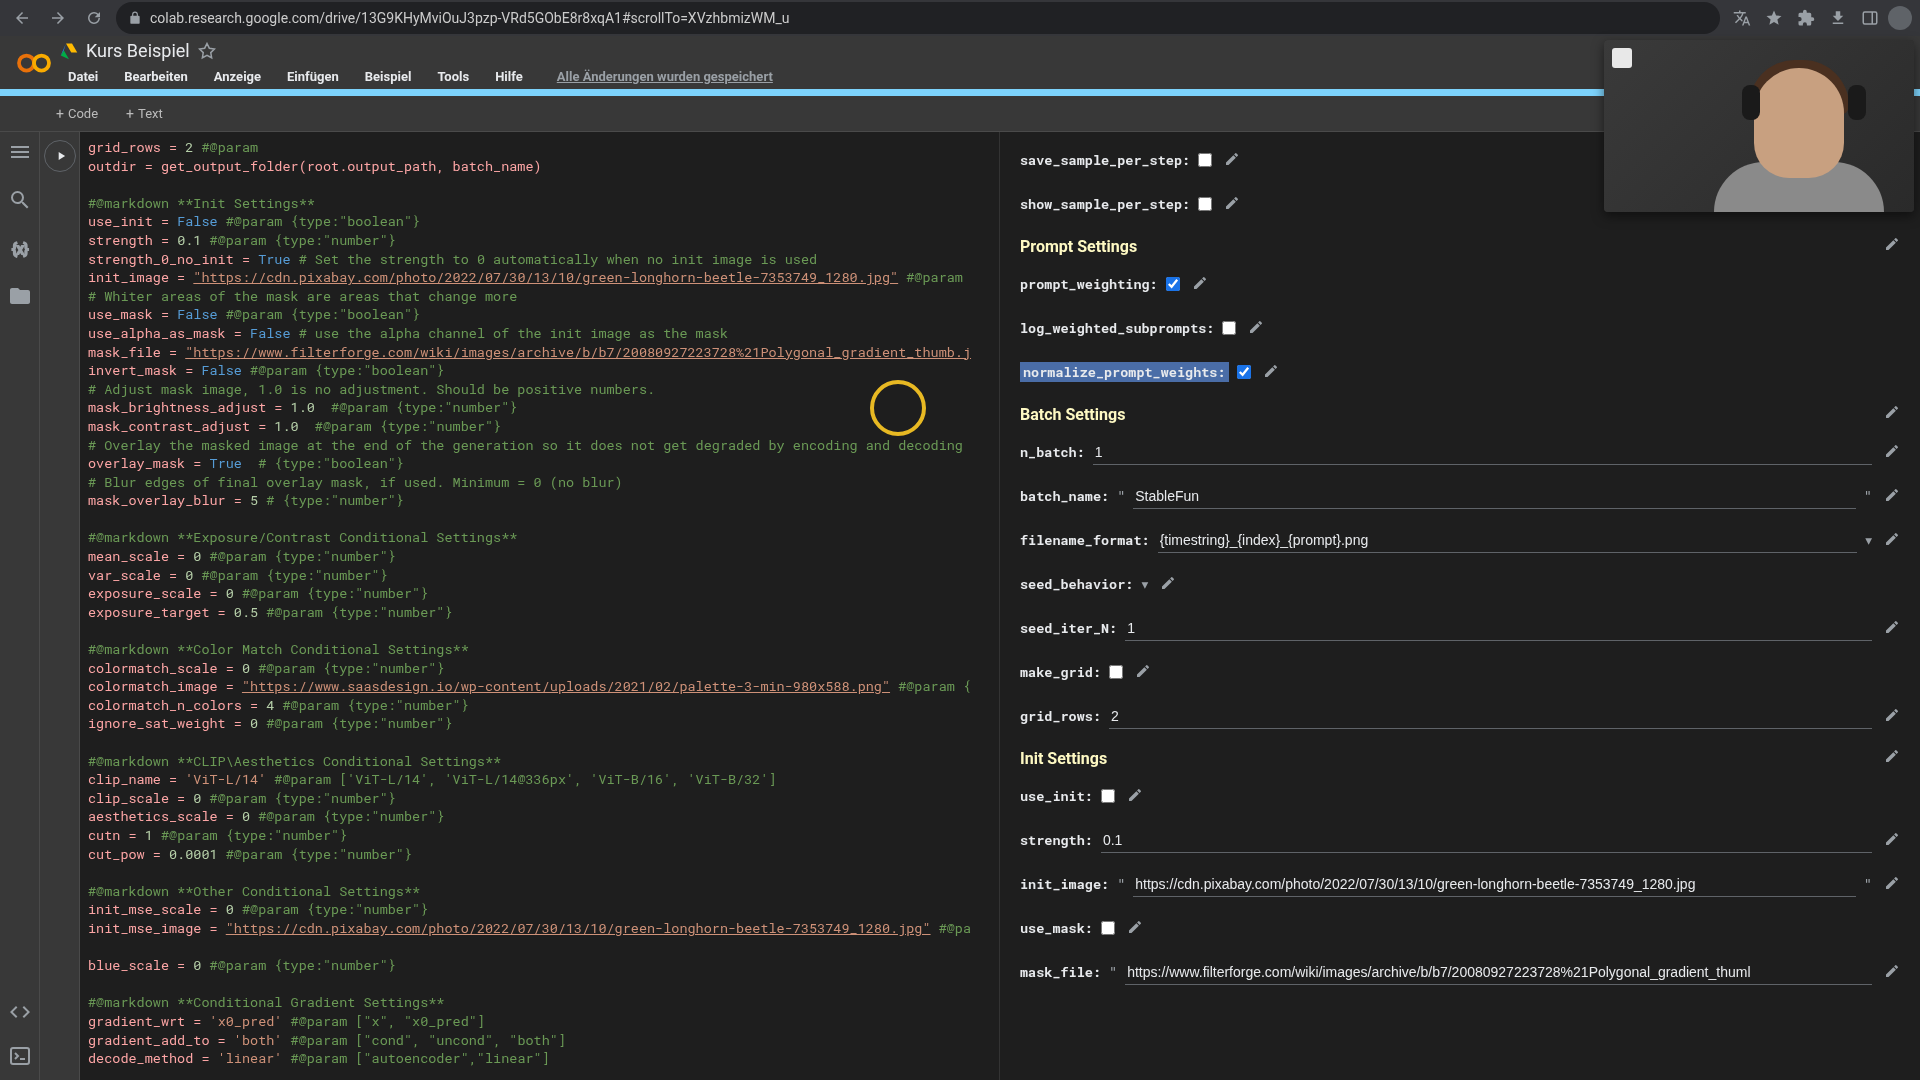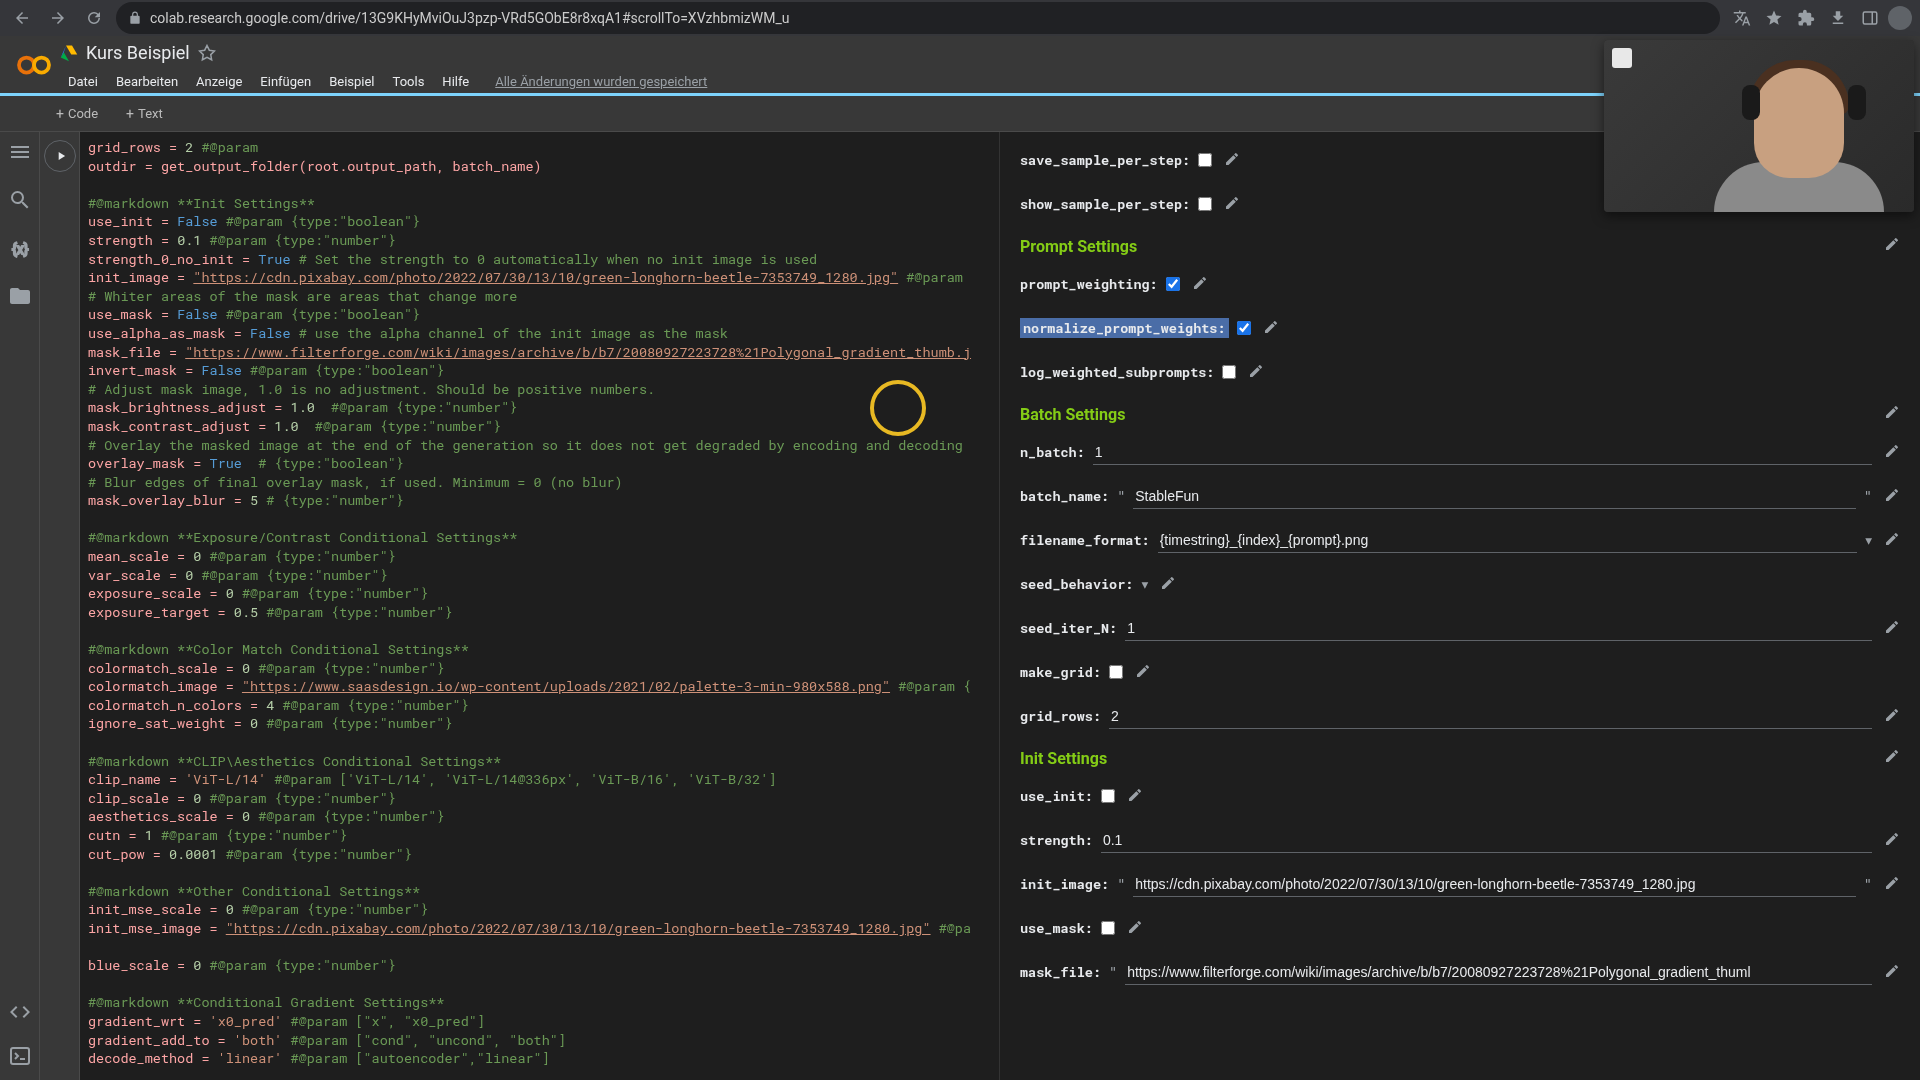--- a/index.html
+++ b/index.html
@@ -10,28 +10,28 @@
 .nav-btn { width: 28px; height: 28px; display: flex; align-items: center; justify-content: center; color: #9aa0a6; cursor: pointer; border-radius: 14px; }
 .nav-btn svg { width: 18px; height: 18px; }
 .url-bar { flex: 1; background: #202124; border-radius: 18px; height: 32px; display: flex; align-items: center; padding: 16px 12px; color: #ccc; font-size: 14px; gap: 8px; }
 .lock-icon { width: 14px; height: 14px; }
 .url-text { flex: 1; white-space: nowrap; overflow: hidden; }
 .browser-actions { display: flex; gap: 4px; align-items: center; }
 .browser-action { width: 28px; height: 28px; display: flex; align-items: center; justify-content: center; color: #9aa0a6; cursor: pointer; }
 .avatar { width: 24px; height: 24px; border-radius: 50%; background: #5f6368; }
 
 
-.colab-header { height: 60px; background: #383838; display: flex; align-items: center; padding: 0 8px; border-bottom: 3px solid #7dd3fc; }
+.colab-header { height: 60px; background: #383838; display: flex; align-items: center; padding: 0 8px; border-bottom: 7px solid #7dd3fc; }
 .colab-logo { width: 36px; height: 36px; margin: 0 8px; }
 .colab-title-area { flex: 1; }
 .title-row { display: flex; align-items: center; gap: 8px; height: 28px; }
 .drive-icon { width: 18px; height: 18px; }
 .notebook-title { font-size: 18px; color: #e8eaed; }
 .star-icon { color: #9aa0a6; width: 18px; height: 18px; cursor: pointer; }
-.menu-row { display: flex; gap: 2px; height: 24px; align-items: flex-end; }
+.menu-row { display: flex; gap: 10px; height: 24px; align-items: center; font-weight: bold; }
 .menu-item { padding: 2px 8px; font-size: 13px; color: #e8eaed; cursor: pointer; border-radius: 3px; }
 .menu-saved { color: #9aa0a6; text-decoration: underline; margin-left: 8px; }
 
 
 .toolbar { height: 36px; background: #383838; display: flex; align-items: center; padding: 0 48px; gap: 12px; border-bottom: 1px solid #4a4a4a; position: relative; }
 .toolbar-btn { display: flex; align-items: center; gap: 4px; color: #bbb; font-size: 13px; cursor: pointer; padding: 4px 8px; }
 .plus-icon { font-size: 14px; }
 .toolbar-right { position: absolute; right: 8px; display: flex; gap: 4px; }
 .chevron-btn { color: #9aa0a6; cursor: pointer; padding: 4px; }
 
@@ -57,21 +57,21 @@
 .attention-circle { position: absolute; width: 56px; height: 56px; border: 4px solid #e8b923; border-radius: 50%; pointer-events: none; }
 
 
 .form-area { flex: 1; background: #1e1e1e; padding: 6px 20px; overflow-y: auto; font-size: 13.5px; }
 .form-row { display: flex; align-items: center; min-height: 44px; gap: 8px; }
 .form-label { color: #e8eaed; font-weight: bold; font-family: 'Roboto Mono', monospace; text-align: right; }
 .form-label.highlighted { background: #4a6da7; padding: 1px 3px; }
 .form-checkbox { width: 14px; height: 14px; accent-color: #1a73e8; cursor: pointer; }
 .form-edit { color: #9aa0a6; cursor: pointer; margin-left: 4px; }
 .form-edit svg { width: 16px; height: 16px; }
-.form-section-header { font-size: 16px; font-weight: bold; color: #84cc16; padding: 10px 0 6px 0; display: flex; align-items: center; }
+.form-section-header { font-size: 16px; font-weight: bold; color: #fef9c3; padding: 10px 0 6px 0; display: flex; align-items: center; }
 .form-section-header .form-edit { margin-left: auto; }
 .form-input { flex: 1; background: transparent; border: none; border-bottom: 1px solid #5f6368; color: #e8eaed; font-size: 14px; padding: 4px 2px; font-family: Arial; }
 .quote-mark { color: #9aa0a6; font-family: monospace; }
 
 
 .video-overlay { position: absolute; top: 40px; right: 6px; width: 310px; height: 172px; background: #2a2a2a; border-radius: 4px; overflow: hidden; z-index: 100; box-shadow: 0 4px 12px rgba(0,0,0,0.5); }
 .video-person { width: 100%; height: 100%; background: linear-gradient(135deg, #3a3a3a 0%, #2a2a2a 100%); position: relative; }
 .video-head { position: absolute; top: 28px; right: 70px; width: 90px; height: 110px; background: #c8a080; border-radius: 45px 45px 35px 35px; }
 .video-hair { position: absolute; top: 20px; right: 65px; width: 100px; height: 55px; background: #4a3020; border-radius: 50px 50px 10px 10px; }
 .video-body { position: absolute; bottom: 0; right: 30px; width: 170px; height: 50px; background: #8a8a8a; border-radius: 60px 60px 0 0; }
@@ -303,29 +303,29 @@
           </svg></span>
     </div>
     <div class="form-row">
       <span class="form-label">prompt_weighting:</span>
       <input type="checkbox" class="form-checkbox" checked="" style="">
       <span class="form-edit"><svg viewBox="0 0 24 24" fill="currentColor">
             <path d="M3 17.25V21h3.75L17.81 9.94l-3.75-3.75L3 17.25zM20.71 7.04a1 1 0 000-1.41l-2.34-2.34a1 1 0 00-1.41 0l-1.83 1.83 3.75 3.75 1.83-1.83z"></path>
           </svg></span>
     </div>
     <div class="form-row">
+      <span class="form-label">log_weighted_subprompts:</span>
+      <input type="checkbox" class="form-checkbox" style="">
+      <span class="form-edit"><svg viewBox="0 0 24 24" fill="currentColor">
+            <path d="M3 17.25V21h3.75L17.81 9.94l-3.75-3.75L3 17.25zM20.71 7.04a1 1 0 000-1.41l-2.34-2.34a1 1 0 00-1.41 0l-1.83 1.83 3.75 3.75 1.83-1.83z"></path>
+          </svg></span>
+    </div>
+    <div class="form-row">
       <span class="form-label highlighted">normalize_prompt_weights:</span>
       <input type="checkbox" class="form-checkbox" checked="" style="">
-      <span class="form-edit"><svg viewBox="0 0 24 24" fill="currentColor">
-            <path d="M3 17.25V21h3.75L17.81 9.94l-3.75-3.75L3 17.25zM20.71 7.04a1 1 0 000-1.41l-2.34-2.34a1 1 0 00-1.41 0l-1.83 1.83 3.75 3.75 1.83-1.83z"></path>
-          </svg></span>
-    </div>
-    <div class="form-row">
-      <span class="form-label">log_weighted_subprompts:</span>
-      <input type="checkbox" class="form-checkbox" style="">
       <span class="form-edit"><svg viewBox="0 0 24 24" fill="currentColor">
             <path d="M3 17.25V21h3.75L17.81 9.94l-3.75-3.75L3 17.25zM20.71 7.04a1 1 0 000-1.41l-2.34-2.34a1 1 0 00-1.41 0l-1.83 1.83 3.75 3.75 1.83-1.83z"></path>
           </svg></span>
     </div>
 
     <div class="form-section-header">
       <span>Batch Settings</span>
       <span class="form-edit"><svg viewBox="0 0 24 24" fill="currentColor">
             <path d="M3 17.25V21h3.75L17.81 9.94l-3.75-3.75L3 17.25zM20.71 7.04a1 1 0 000-1.41l-2.34-2.34a1 1 0 00-1.41 0l-1.83 1.83 3.75 3.75 1.83-1.83z"></path>
           </svg></span>

